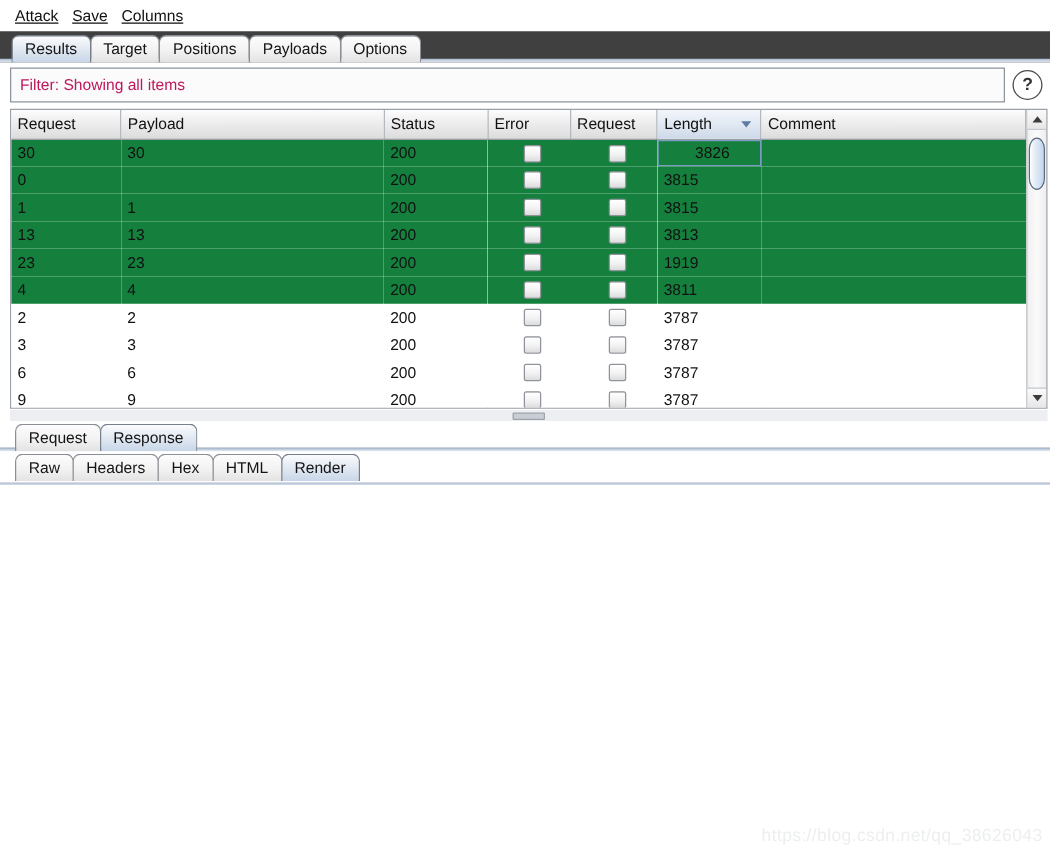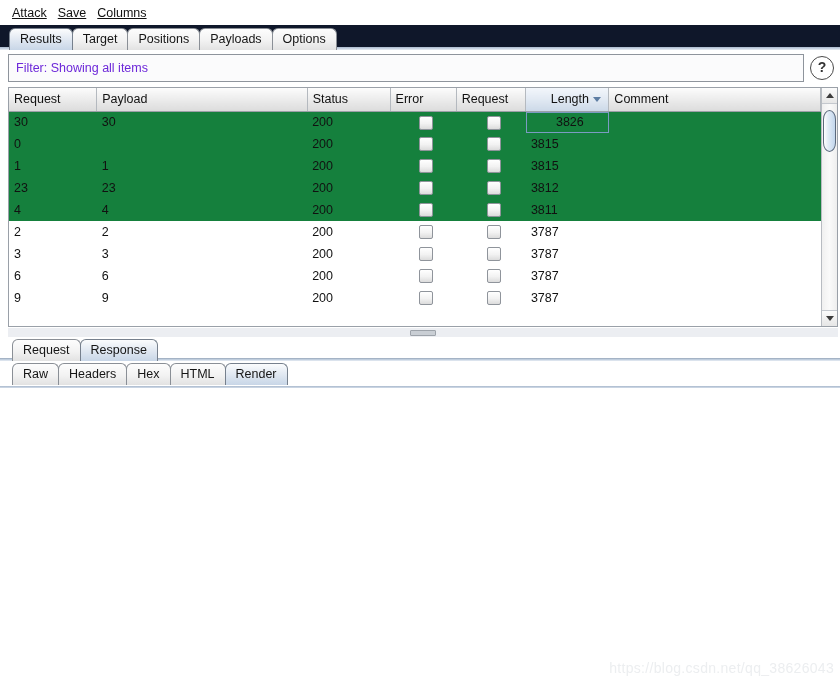--- a/index.html
+++ b/index.html
@@ -37,21 +37,21 @@
   }
 
   
   .tabstrip {
     height: 25px;
     position: relative;
     display: flex;
     align-items: flex-end;
     padding-left: 9px;
     box-sizing: border-box;
-    background: #0f172a;
+    background: #404040;
   }
   .tabstrip::after {
     content: "";
     position: absolute;
     left: 0; right: 0; bottom: 0;
     height: 3px;
     background: linear-gradient(to bottom, #a9b8cc 0%, #c3d0e0 45%, #e9eef5 100%);
   }
   .tab {
     position: relative;
@@ -85,21 +85,21 @@
     box-sizing: border-box;
   }
   .filterbar {
     flex: 1;
     height: 28px;
     line-height: 26px;
     border: 1px solid #8e949c;
     background: #fbfbfc;
     padding-left: 7px;
     font-size: 12.5px;
-    color: #6d28d9;
+    color: #be185d;
     box-sizing: border-box;
     overflow: hidden;
     white-space: nowrap;
     cursor: text;
   }
   .help-btn {
     width: 24px;
     height: 24px;
     margin-left: 6px;
     border-radius: 50%;
@@ -153,21 +153,20 @@
     color: #111111;
     text-align: left;
     padding: 0 0 0 5px;
     box-sizing: border-box;
     white-space: nowrap;
     cursor: pointer;
   }
   table.results th.sorted {
     background: linear-gradient(to bottom, #f2f6fb 0%, #e0e8f2 52%, #ccd9e8 100%);
     position: relative;
-    text-align: center;
   }
   table.results th .sort-arrow {
     position: absolute;
     right: 7px;
     top: 9px;
     width: 0; height: 0;
     border-left: 4.5px solid transparent;
     border-right: 4.5px solid transparent;
     border-top: 5px solid #5d7da3;
   }
@@ -392,26 +391,35 @@
             <tr class="row hl">
               <td>1</td>
               <td>1</td>
               <td>200</td>
               <td class="ctr"><span class="cbox"></span></td>
               <td class="ctr"><span class="cbox"></span></td>
               <td><span>3815</span></td>
               <td></td>
             </tr>
             <tr class="row hl">
+              <td>13</td>
+              <td>13</td>
+              <td>200</td>
+              <td class="ctr"><span class="cbox"></span></td>
+              <td class="ctr"><span class="cbox"></span></td>
+              <td><span>3813</span></td>
+              <td></td>
+            </tr>
+            <tr class="row hl">
               <td>23</td>
               <td>23</td>
               <td>200</td>
               <td class="ctr"><span class="cbox"></span></td>
               <td class="ctr"><span class="cbox"></span></td>
-              <td><span>3812</span></td>
+              <td><span>1919</span></td>
               <td></td>
             </tr>
             <tr class="row hl">
               <td>4</td>
               <td>4</td>
               <td>200</td>
               <td class="ctr"><span class="cbox"></span></td>
               <td class="ctr"><span class="cbox"></span></td>
               <td><span>3811</span></td>
               <td></td>

